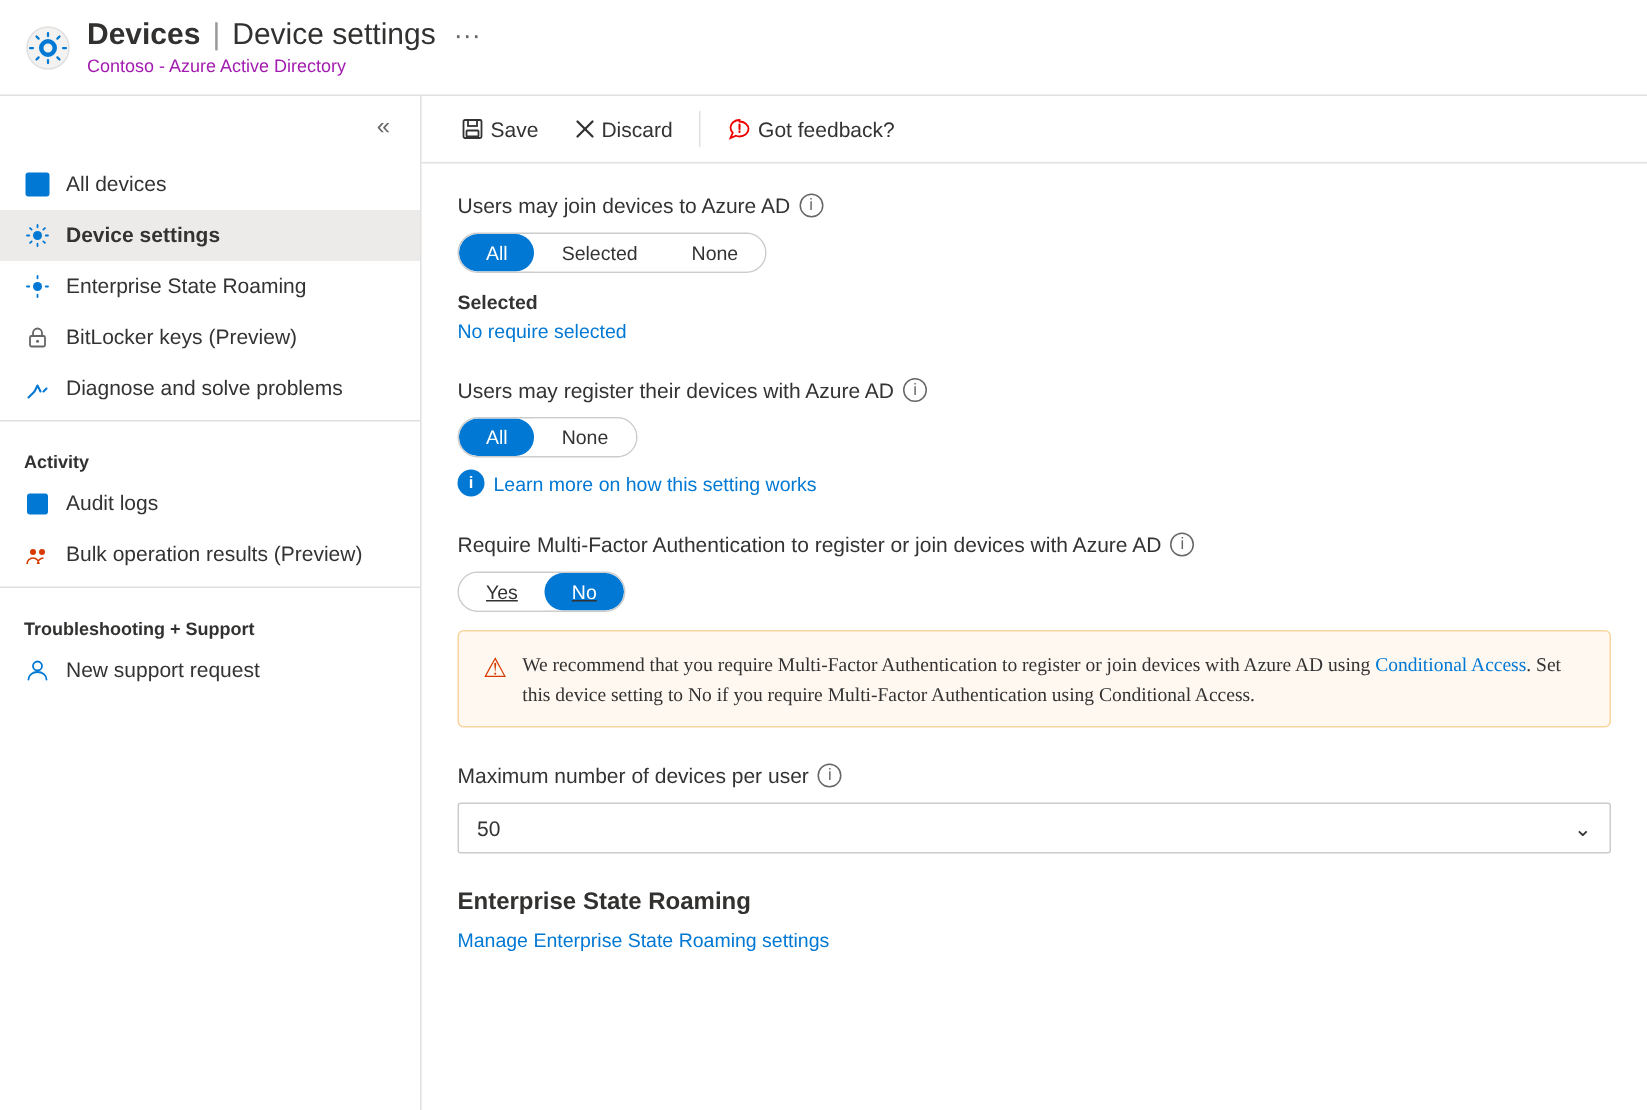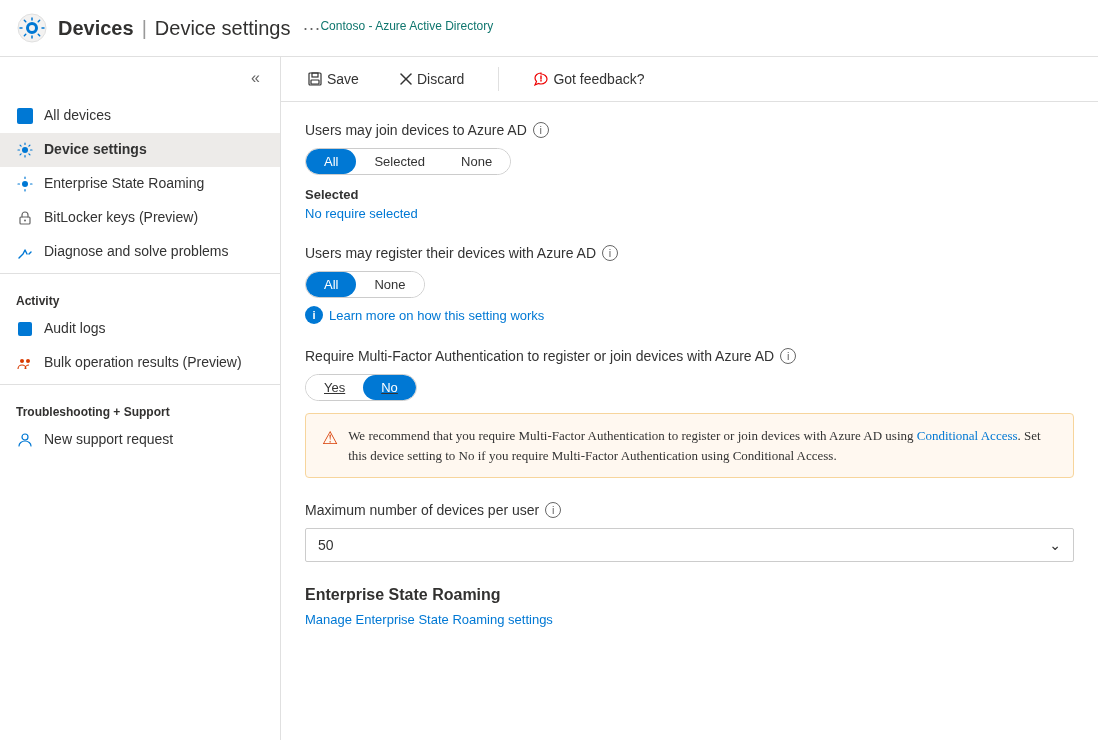--- a/index.html
+++ b/index.html
@@ -4,43 +4,43 @@
   <style>
     * { box-sizing: border-box; margin: 0; padding: 0; }
     body { font-family: 'Segoe UI', Arial, sans-serif; font-size: 14px; color: #333; background: #fff; display: flex; flex-direction: column; height: 740px; overflow: hidden; }
     
     
     .header { display: flex; align-items: center; padding: 12px 16px; border-bottom: 1px solid #e0e0e0; background: #fff; }
     .header-icon { width: 32px; height: 32px; margin-right: 10px; color: #0078d4; }
     .header-title { font-size: 20px; font-weight: 600; color: #323130; }
     .header-separator { margin: 0 8px; color: #999; font-size: 20px; font-weight: 300; }
     .header-subtitle { font-size: 20px; color: #323130; }
-    .header-breadcrumb { font-size: 12px; color: #0f766e; margin-top: 2px; cursor: pointer; }
+    .header-breadcrumb { font-size: 12px; color: #a21caf; margin-top: 2px; cursor: pointer; }
     .header-ellipsis { margin-left: 12px; color: #666; font-size: 18px; cursor: pointer; }
-    .header-text-block { display: flex; flex-direction: row; }
+    .header-text-block { display: flex; flex-direction: column; }
 
     
     .layout { display: flex; flex: 1; overflow: hidden; }
     
     
     .sidebar { width: 281px; border-right: 1px solid #e0e0e0; background: #fff; overflow-y: auto; flex-shrink: 0; }
     .sidebar-collapse { display: flex; justify-content: flex-end; padding: 8px 12px; }
     .collapse-btn { background: none; border: none; cursor: pointer; color: #666; font-size: 16px; padding: 4px 8px; }
     .sidebar-nav { list-style: none; }
     .sidebar-item { display: flex; padding: 8px 16px; cursor: pointer; color: #333; text-decoration: none; }
     .sidebar-item.active { background: #edebe9; font-weight: 600; }
     .sidebar-item .item-icon { width: 18px; height: 18px; margin-right: 10px; flex-shrink: 0; display: flex; align-items: center; justify-content: center; }
     .sidebar-section-label { padding: 16px 16px 4px 16px; font-size: 12px; font-weight: 700; color: #323130; text-transform: none; }
     .sidebar-divider { border: none; border-top: 1px solid #e0e0e0; margin: 4px 0; }
 
     
     .main { flex: 1; overflow-y: auto; padding: 0; }
     
     
-    .toolbar { display: flex; align-items: center; padding: 8px 16px; border-bottom: 1px solid #e0e0e0; gap: 20px; }
+    .toolbar { display: flex; align-items: center; padding: 8px 16px; border-bottom: 1px solid #e0e0e0; gap: 4px; }
     .toolbar-btn { display: flex; align-items: center; gap: 4px; background: none; border: none; cursor: pointer; padding: 6px 10px; color: #333; font-size: 14px; border-radius: 2px; }
     .toolbar-divider { width: 1px; height: 24px; background: #e0e0e0; margin: 0 4px; }
     .toolbar-btn.feedback { color: #333; }
     
     
     .content { padding: 20px 24px; }
     
     .setting-section { margin-bottom: 24px; }
     .setting-label { font-size: 14px; color: #333; margin-bottom: 10px; display: flex; align-items: center; gap: 6px; }
     .info-icon { display: inline-flex; align-items: center; justify-content: center; width: 16px; height: 16px; border-radius: 50%; border: 1px solid #666; color: #666; font-size: 11px; cursor: pointer; }

